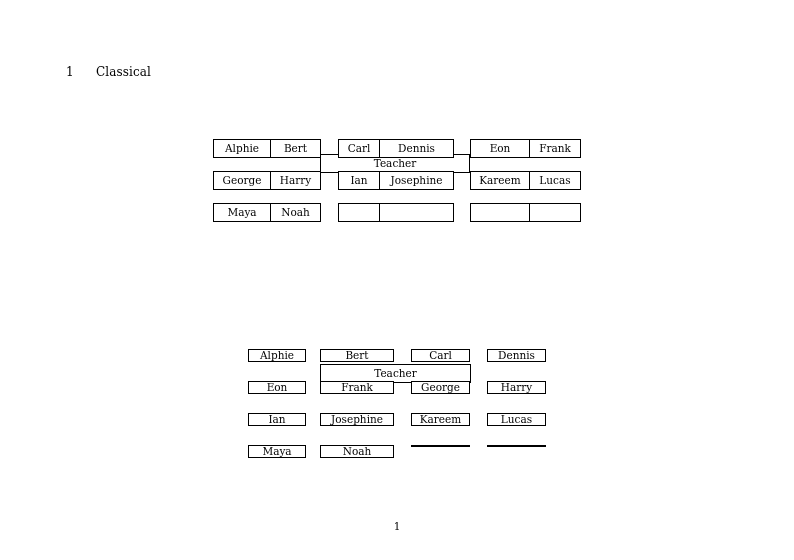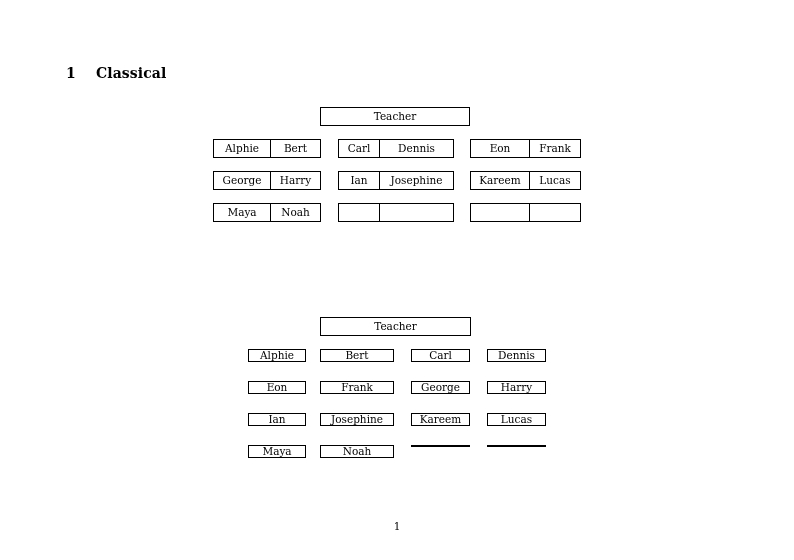--- a/index.html
+++ b/index.html
@@ -18,22 +18,22 @@
   }
 
   .page {
     position: absolute;
     inset: 0;
   }
 
   
   .section-heading {
     position: absolute;
-    font-weight: bold;
-    font-size: 14px;
+    font-weight: normal;
+    font-size: 12px;
     letter-spacing: 0.1px;
     white-space: nowrap;
   }
   .section-heading .sec-num {
     display: inline-block;
     width: 30px;
   }
   #heading-classical   { left: 66px;  top: 65px; }
   #heading-distributed { left: 66px;  top: 275px; }
 
@@ -48,20 +48,21 @@
     display: flex;
     align-items: center;
     justify-content: center;
     white-space: nowrap;
     overflow: hidden;
   }
 
   
   .teacher-box {
     height: 19px;
+    margin-top: 47px;
   }
   #teacher-classical   { left: 320px; top: 107px; width: 150px; }
   #teacher-distributed { left: 320px; top: 317px; width: 151px; }
 
   
   .group {
     position: absolute;
     box-sizing: border-box;
     border: 1px solid #000000;
     background: #ffffff;

